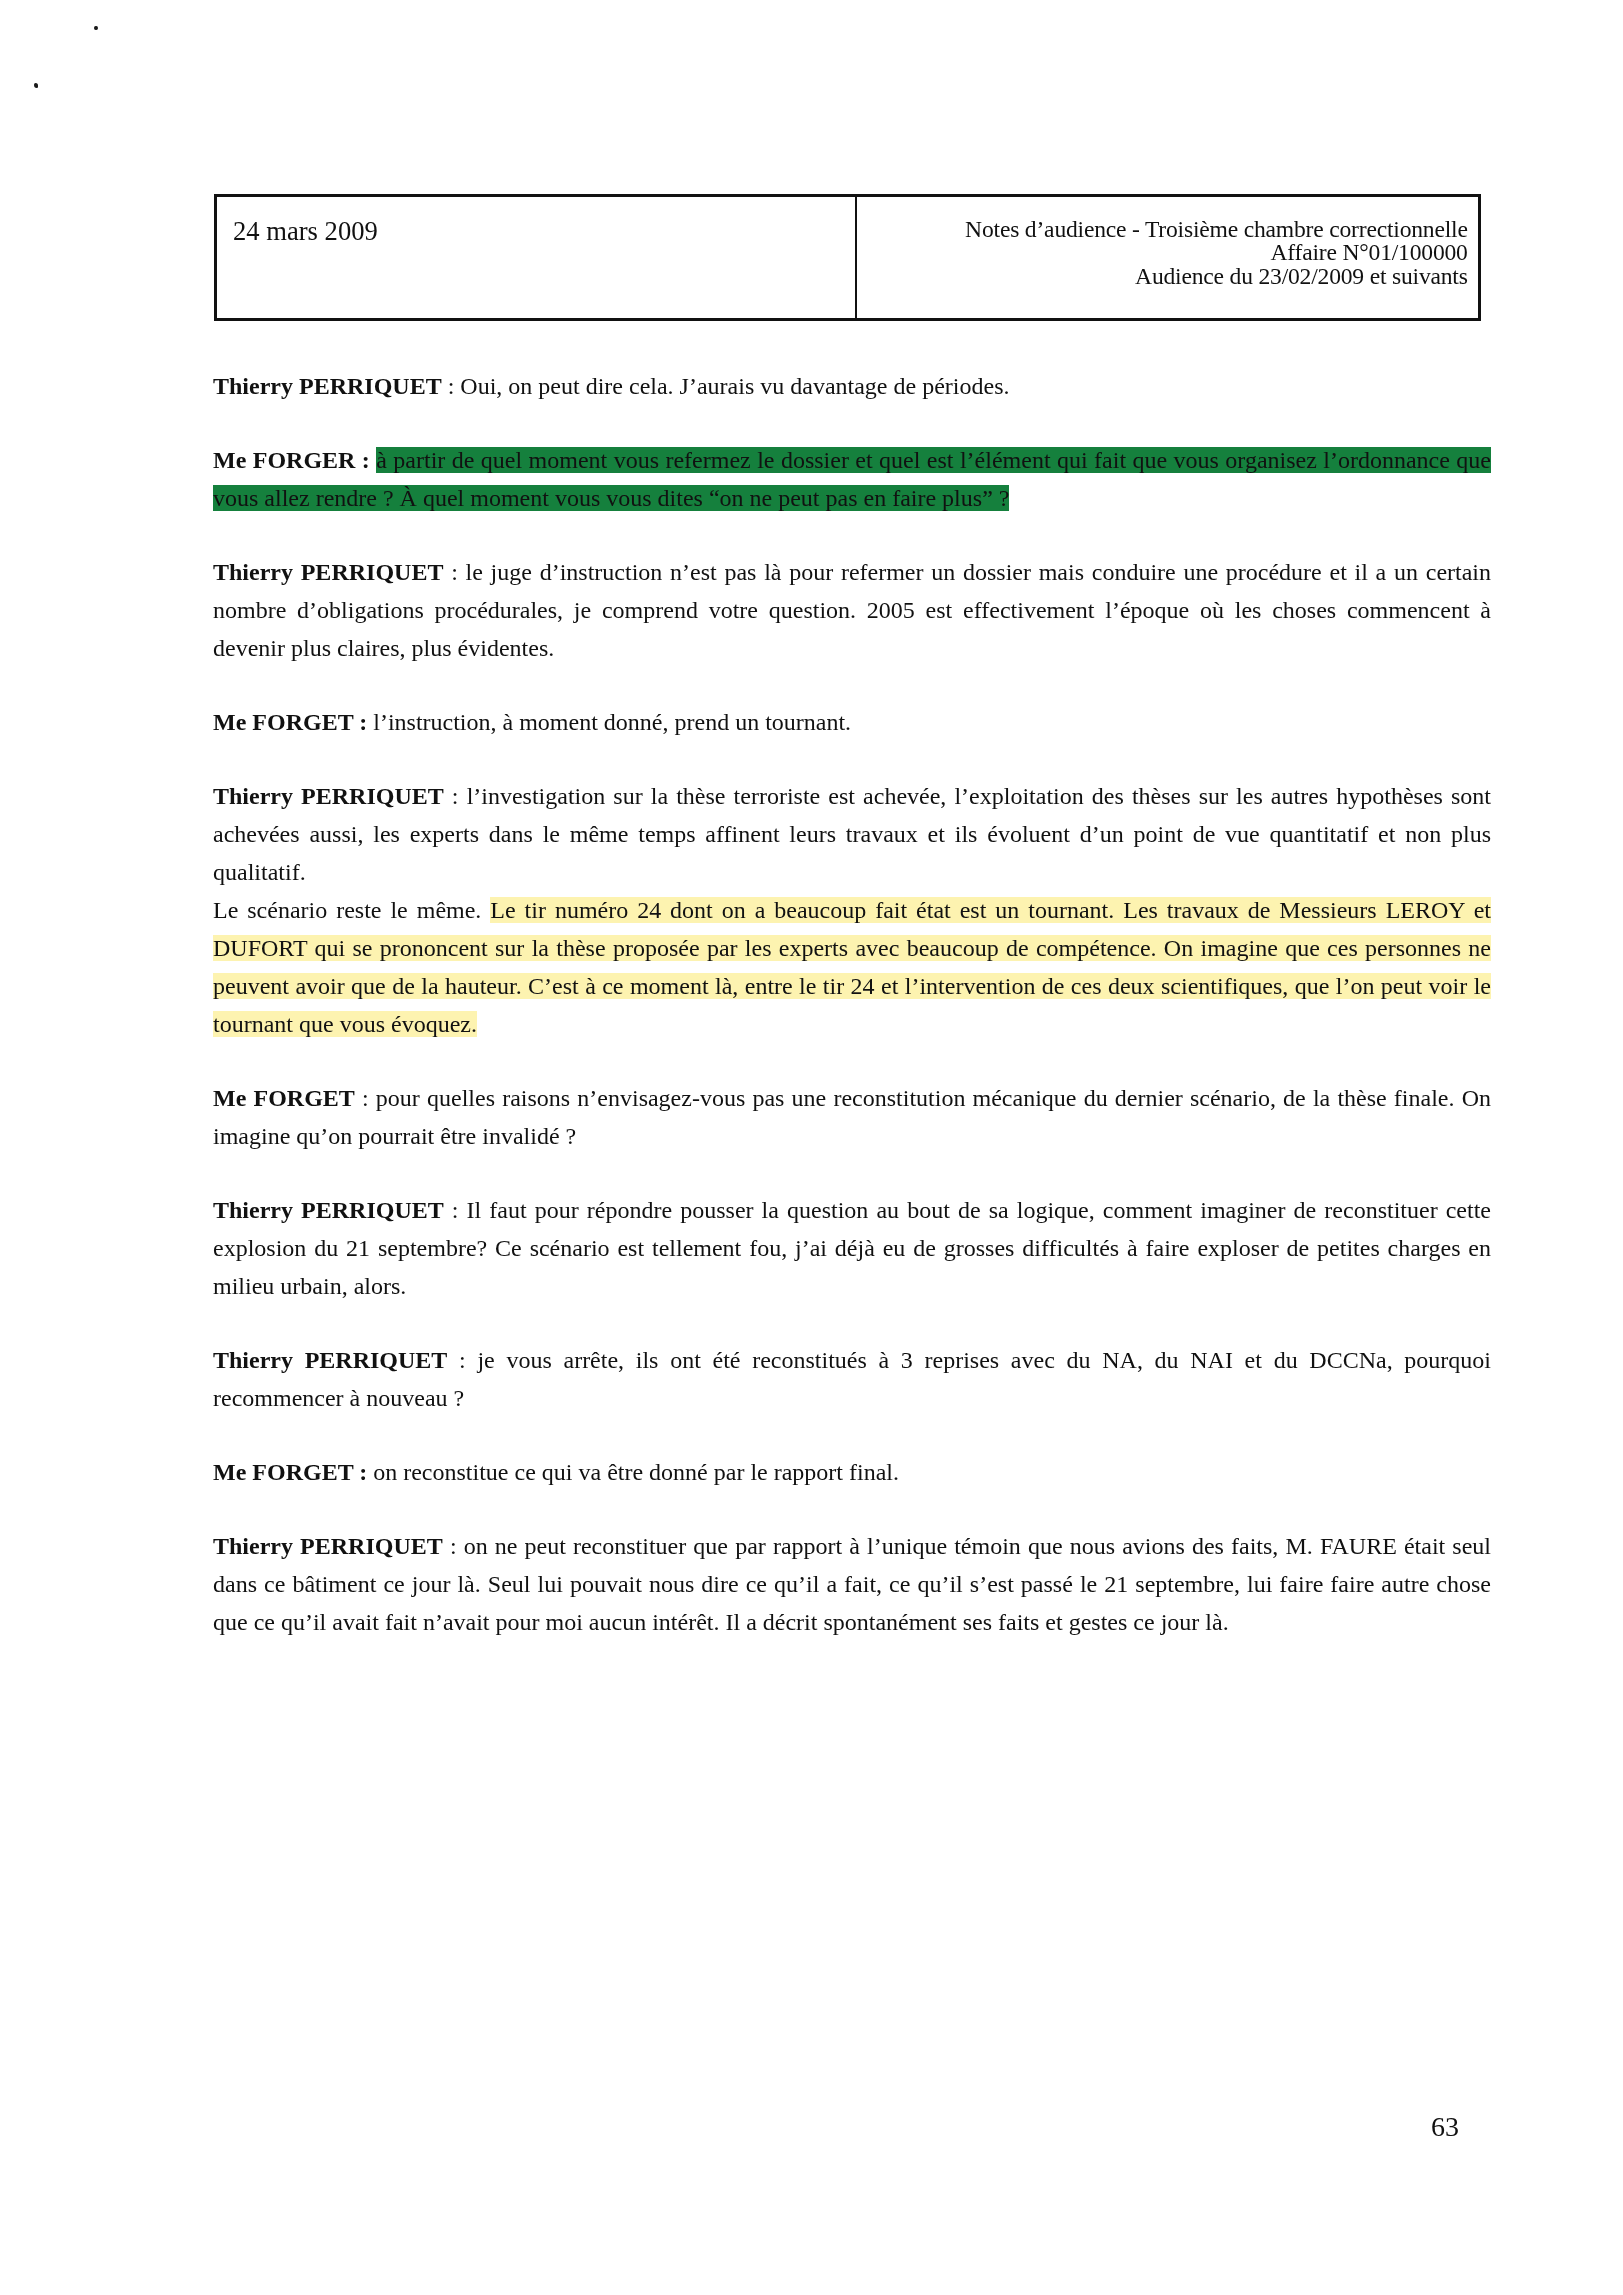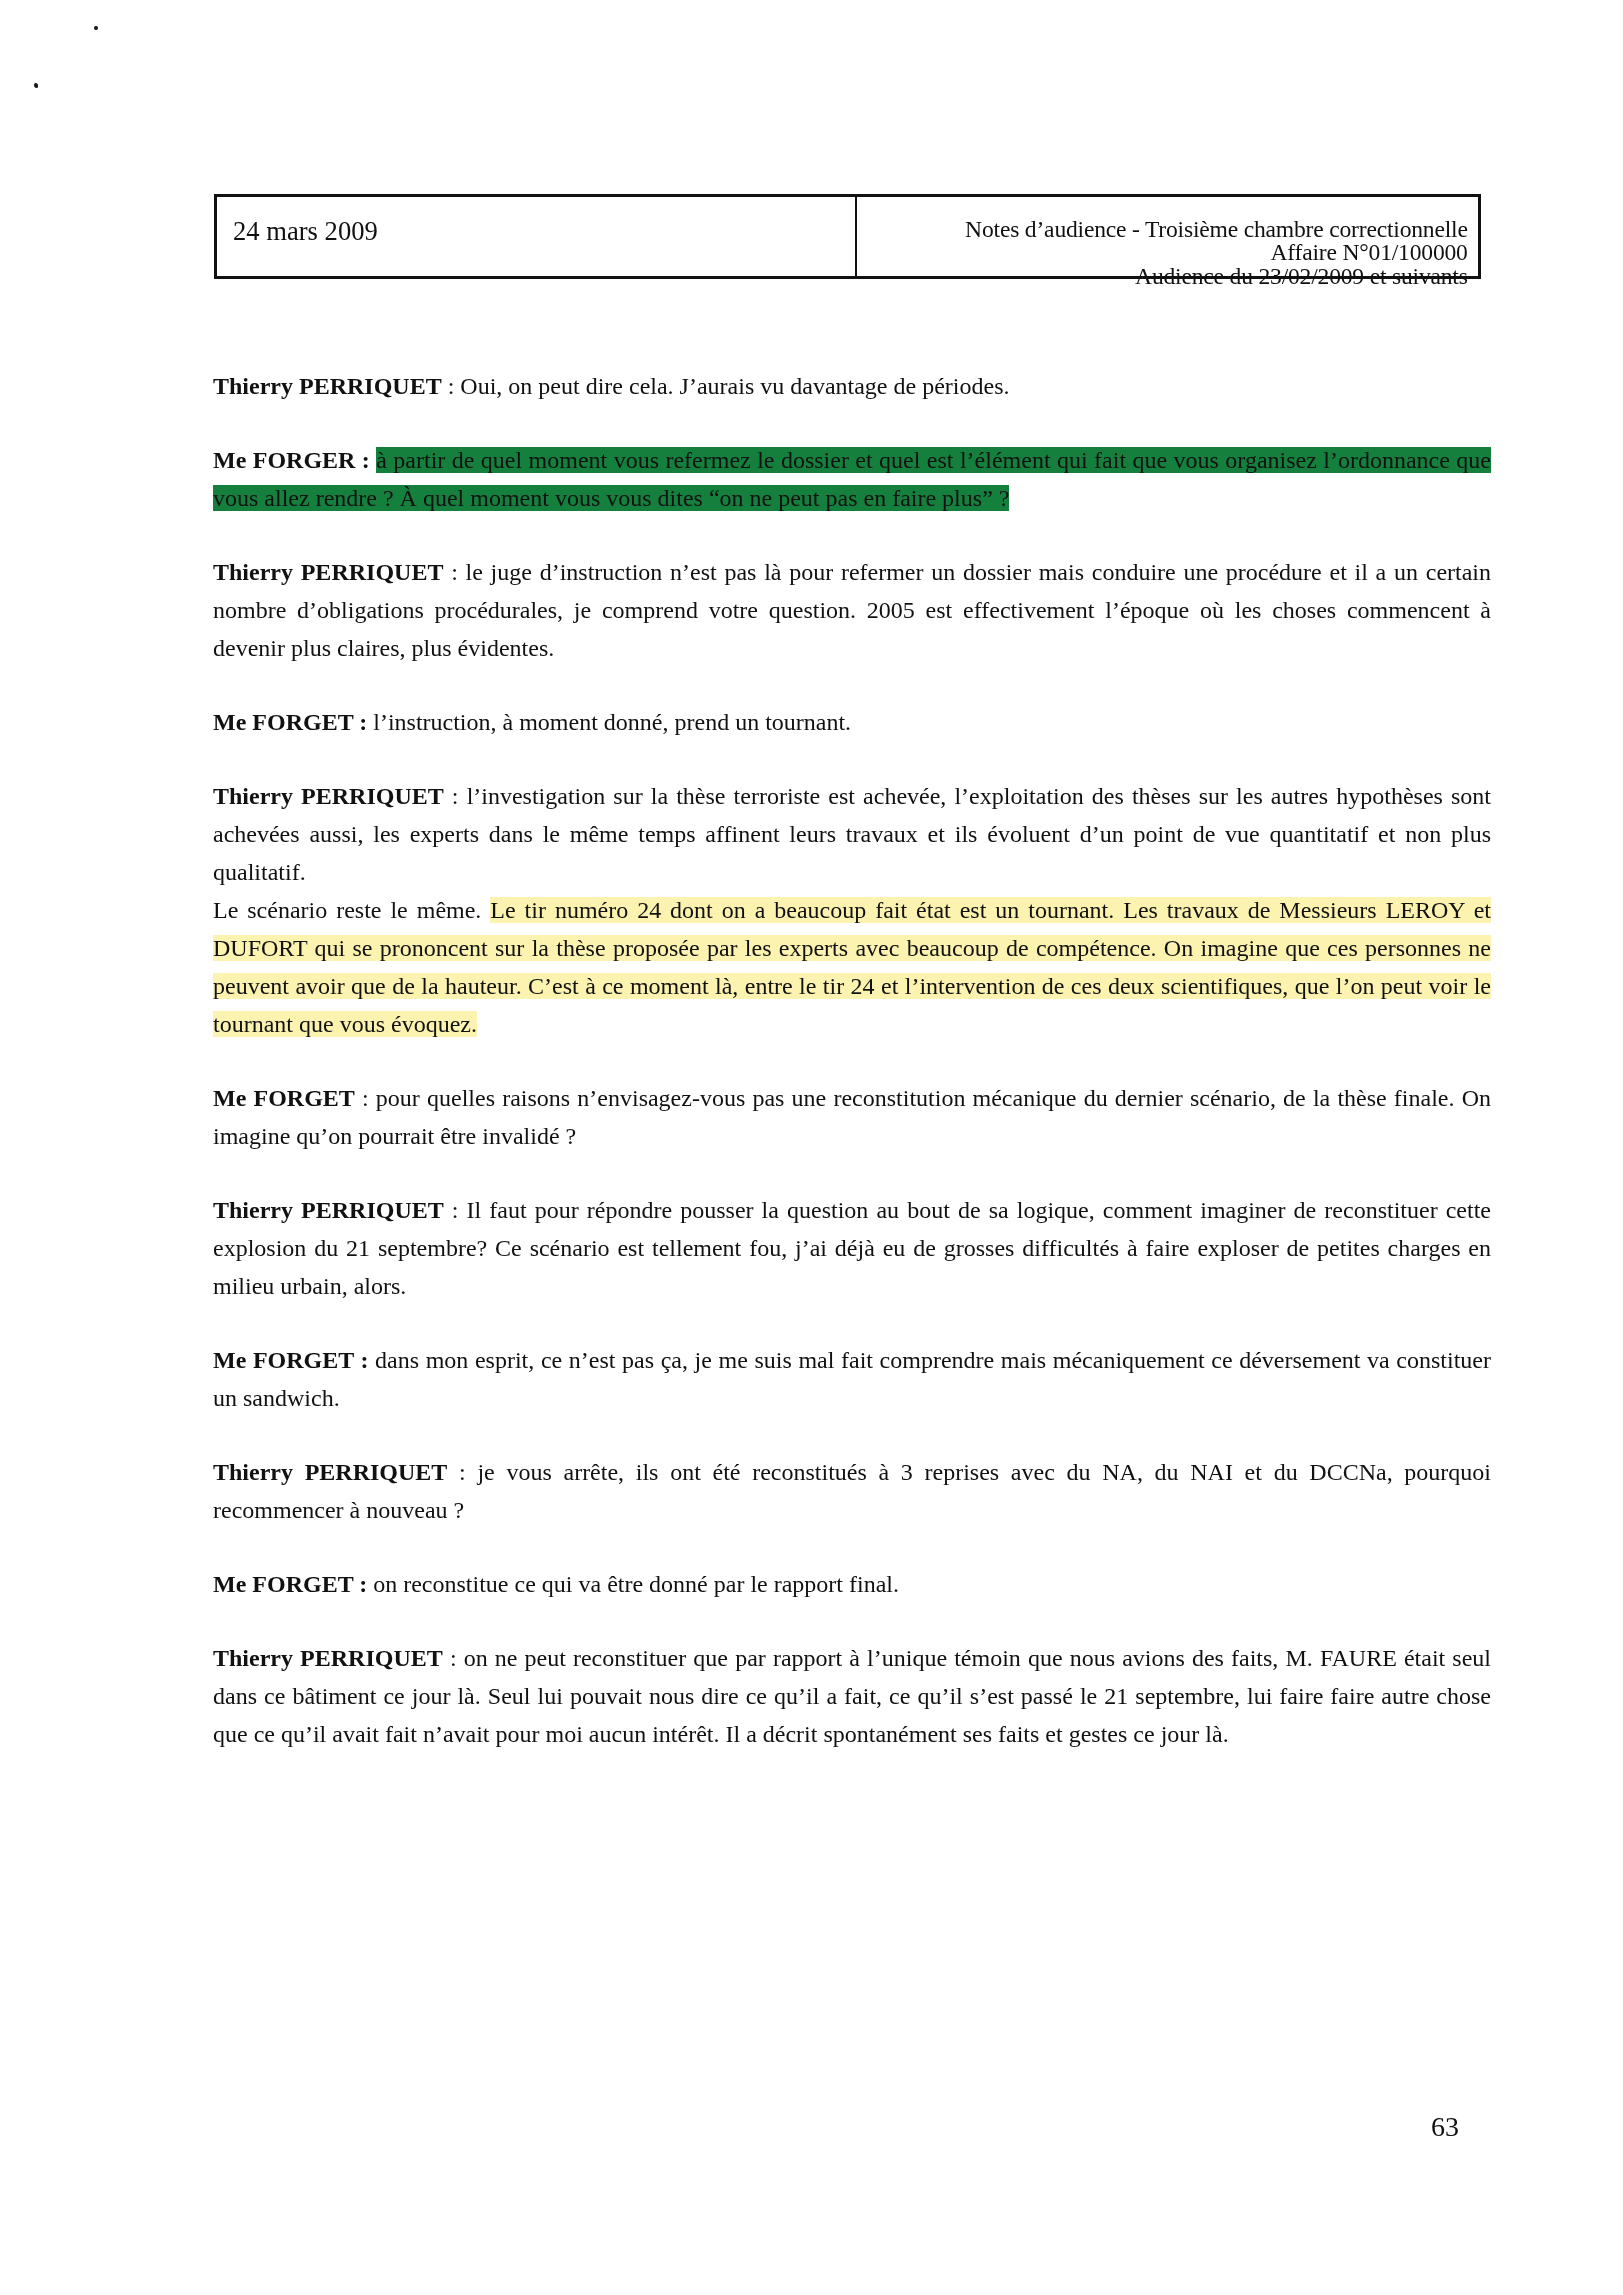--- a/index.html
+++ b/index.html
@@ -21,21 +21,21 @@
       border-radius: 50%;
     }
     .speck.s1 { left: 94px; top: 26px; width: 3.7px; height: 4.4px; }
     .speck.s2 { left: 34px; top: 83px; width: 4.4px; height: 5.2px; border-radius: 40% 60% 30% 70%; }
 
     .header-box {
       position: absolute;
       left: 214px;
       top: 194px;
       width: 1267px;
-      height: 85px;
+      height: 127px;
       border: 3px solid #111;
       border-right-width: 3.7px;
       border-bottom-width: 3.7px;
       box-sizing: border-box;
       display: flex;
     }
     .header-left {
       width: 640px;
       border-right: 2.2px solid #111;
       box-sizing: border-box;
@@ -120,23 +120,20 @@
   </p>
 
   <p class="para">
     <span class="speaker">Me FORGET</span><span> : </span><span>pour quelles raisons n’envisagez-vous pas une reconstitution mécanique du dernier scénario, de la thèse finale. On imagine qu’on pourrait être invalidé ?</span>
   </p>
 
   <p class="para">
     <span class="speaker">Thierry PERRIQUET</span><span> : </span><span>Il faut pour répondre pousser la question au bout de sa logique, comment imaginer de reconstituer cette explosion du 21 septembre? Ce scénario est tellement fou, j’ai déjà eu de grosses difficultés à faire exploser de petites charges en milieu urbain, alors.</span>
   </p>
 
-  <p class="para">
-    <span class="speaker">Me FORGET :</span><span> </span><span>dans mon esprit, ce n’est pas ça, je me suis mal fait comprendre mais mécaniquement ce déversement va constituer un sandwich.</span>
-  </p>
 
   <p class="para">
     <span class="speaker">Thierry PERRIQUET</span><span> : </span><span>je vous arrête, ils ont été reconstitués à 3 reprises avec du NA, du NAI et du DCCNa, pourquoi recommencer à nouveau ?</span>
   </p>
 
   <p class="para">
     <span class="speaker">Me FORGET :</span><span> </span><span>on reconstitue ce qui va être donné par le rapport final.</span>
   </p>
 
   <p class="para">

